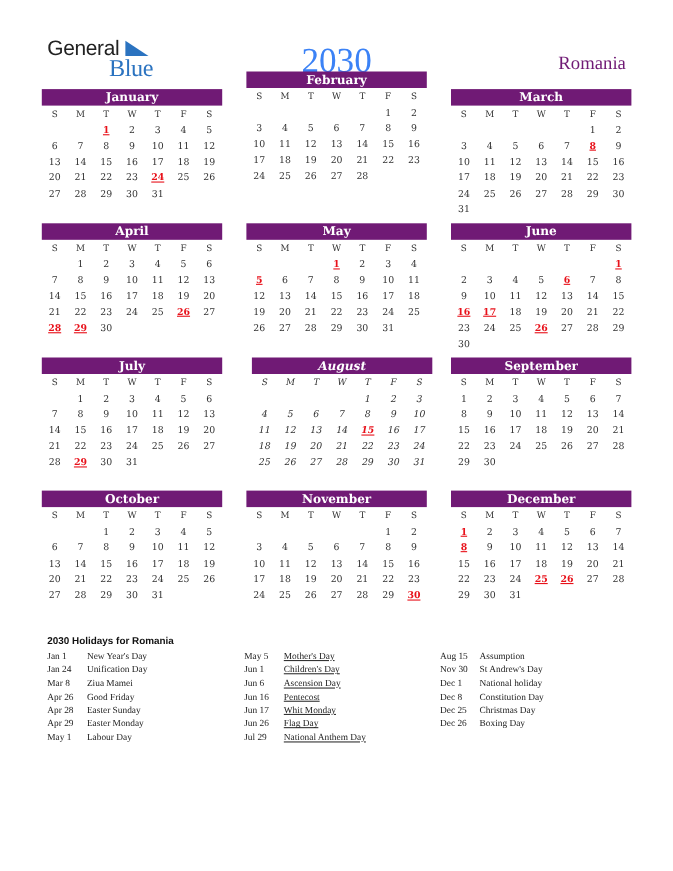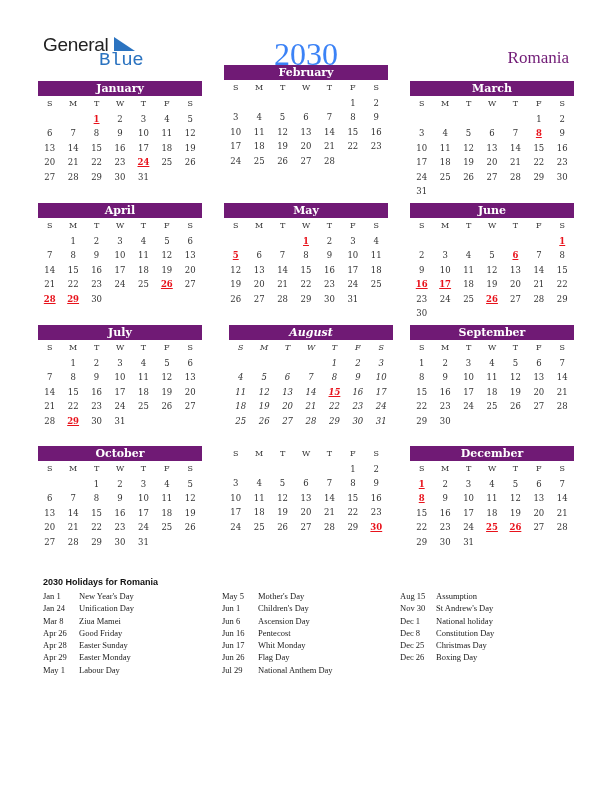--- a/index.html
+++ b/index.html
@@ -1,19 +1,19 @@
 <!DOCTYPE html>
 <html><head>
 <meta charset="utf-8">
 <style>
   html, body { margin:0; padding:0; background:#ffffff; }
   body { width:612px; height:792px; position:relative; overflow:hidden; font-family:"DejaVu Serif", serif; color:#333; }
   .logo { position:absolute; left:43px; top:34px; width:100px; height:36px;text-align:right; }
   .logo .g { position:absolute; left:0; top:0; font-family:"Liberation Sans", sans-serif; font-size:19px; color:#222; letter-spacing:-0.3px; }
-  .logo .b { position:absolute; left:56px; top:15px; font-family:Liberation Mono, monospace; font-size:19px; color:#2b73c0; letter-spacing:-0.3px; }
+  .logo .b { position:absolute; left:56px; top:15px; font-family:Liberation Serif, serif; font-size:22px; color:#2b73c0; letter-spacing:-0.3px; }
   .logo .tri { position:absolute; left:71px; top:3px; width:0; height:0; border-left:21px solid #2b73c0; border-top:14px solid transparent; }
   .year { position:absolute; left:0; width:612px; top:36px; text-align:center; font-family:Liberation Serif, serif; font-size:32px; color:#3b82f6; }
   .country { position:absolute; right:43px; top:48px; font-family:"Liberation Serif", serif; font-size:17px; color:#701a75; }
 
   .month { position:absolute; width:164px; }
   .mhead { background:#701a75; color:#fff; font-family:"DejaVu Serif", serif; font-weight:bold; font-size:11px; text-align:center; height:15px; line-height:15px; }
   .grid { display:grid; grid-template-columns:repeat(7, 1fr); margin-top:1px; }
   .cell { height:14.5px; line-height:14.5px; text-align:center; font-family:"DejaVu Serif", serif; font-size:8.5px; color:#333; }
   .dow { font-size:8px; }
   .hol { color:#e8121b; font-weight:bold; text-decoration:underline; }
@@ -482,20 +482,21 @@
         <div class="cell">25</div>
         <div class="cell">26</div>
         <div class="cell">27</div>
         <div class="cell">28</div>
         <div class="cell">29</div>
         <div class="cell">30</div>
         <div class="cell">31</div>
       </div>
     </div>
     <div class="month" style="left: 224px; top: 446px;">
+      <div class="mhead">November</div>
       <div class="grid">
         <div class="cell dow">S</div>
         <div class="cell dow">M</div>
         <div class="cell dow">T</div>
         <div class="cell dow">W</div>
         <div class="cell dow">T</div>
         <div class="cell dow">F</div>
         <div class="cell dow">S</div>
         <div class="cell"></div>
         <div class="cell"></div>
@@ -583,21 +584,21 @@
 <div id="holidays">
     <div class="holcol" style="left: 43px;">
       <div class="hrow"><span class="d">Jan 1</span><span>New Year's Day</span></div>
       <div class="hrow"><span class="d">Jan 24</span><span>Unification Day</span></div>
       <div class="hrow"><span class="d">Mar 8</span><span>Ziua Mamei</span></div>
       <div class="hrow"><span class="d">Apr 26</span><span>Good Friday</span></div>
       <div class="hrow"><span class="d">Apr 28</span><span>Easter Sunday</span></div>
       <div class="hrow"><span class="d">Apr 29</span><span>Easter Monday</span></div>
       <div class="hrow"><span class="d">May 1</span><span>Labour Day</span></div>
     </div>
-    <div class="holcol" style="left: 222px;">
+    <div class="holcol" style="left: 222px; text-decoration: underline;">
       <div class="hrow"><span class="d">May 5</span><span>Mother's Day</span></div>
       <div class="hrow"><span class="d">Jun 1</span><span>Children's Day</span></div>
       <div class="hrow"><span class="d">Jun 6</span><span>Ascension Day</span></div>
       <div class="hrow"><span class="d">Jun 16</span><span>Pentecost</span></div>
       <div class="hrow"><span class="d">Jun 17</span><span>Whit Monday</span></div>
       <div class="hrow"><span class="d">Jun 26</span><span>Flag Day</span></div>
       <div class="hrow"><span class="d">Jul 29</span><span>National Anthem Day</span></div>
     </div>
     <div class="holcol" style="left: 400px;">
       <div class="hrow"><span class="d">Aug 15</span><span>Assumption</span></div>

